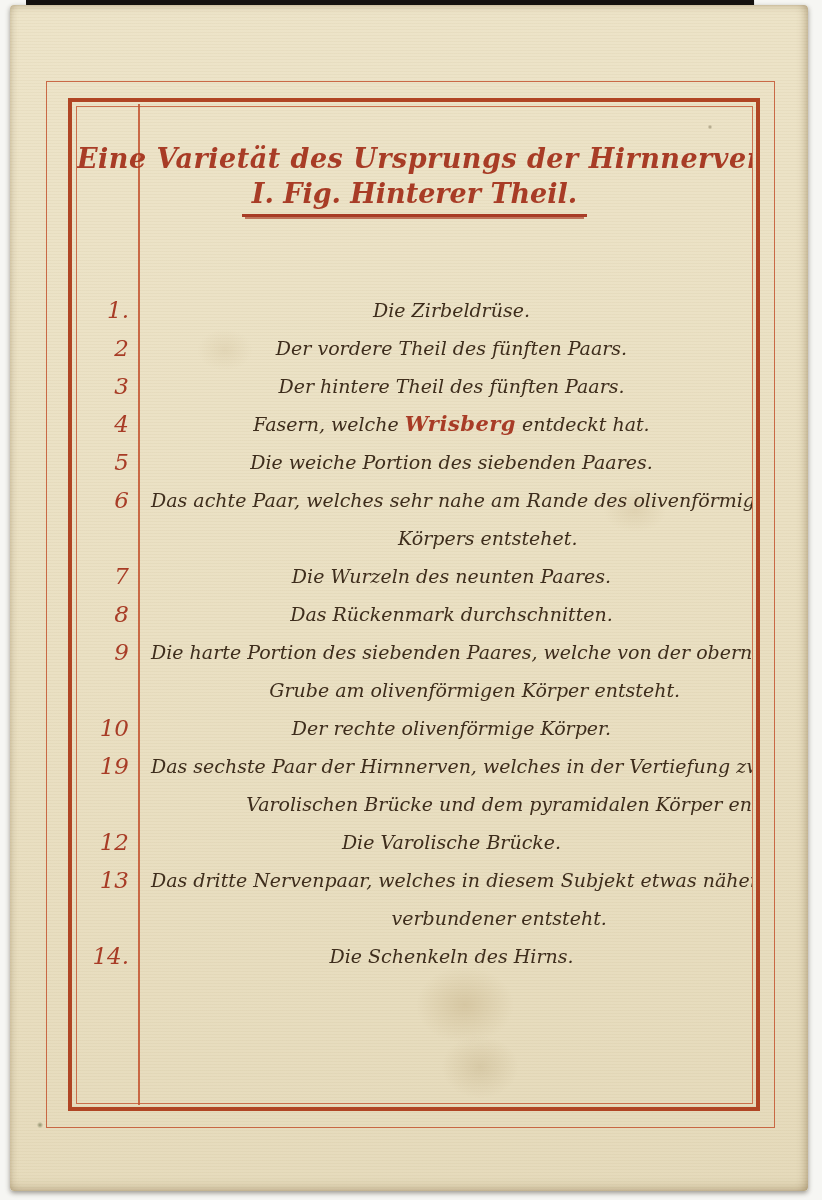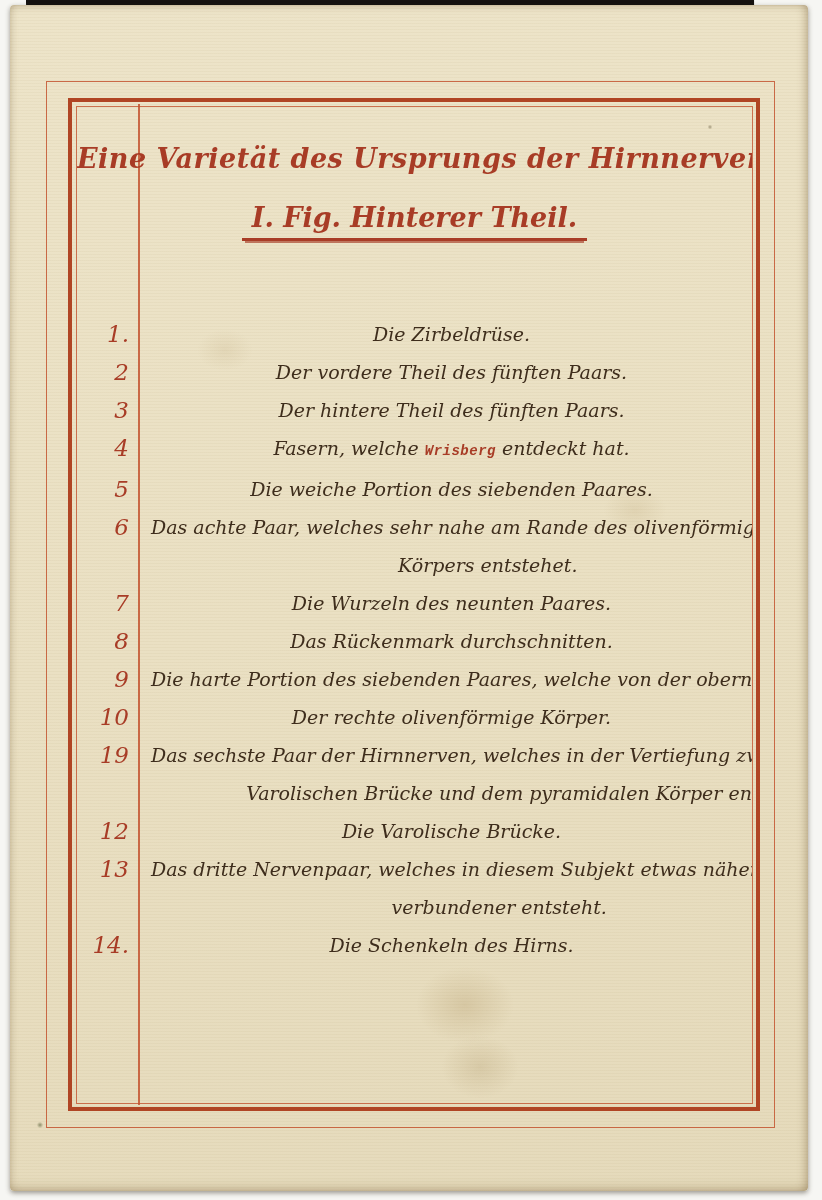--- a/index.html
+++ b/index.html
@@ -55,21 +55,21 @@
     position:absolute;left:67px;top:104px;right:56px;bottom:88px;
     overflow:hidden;color:var(--dark-ink,#3e2d1c);
   }
   .title-block{text-align:center;}
   .main-title{
     margin-top:34px;
     font-size:27px;font-style:italic;font-weight:bold;
     color:var(--red-ink,#a83c26);
     letter-spacing:.5px;white-space:nowrap;
   }
-  .sub-title-wrap{margin-top:28px;text-align:center;}
+  .sub-title-wrap{margin-top:4px;text-align:center;}
   .sub-title{
     display:inline-block;
     font-size:27px;font-style:italic;font-weight:bold;
     color:var(--red-ink,#a83c26);
     padding:0 10px 5px 10px;
     border-bottom:3px solid var(--red-ink,#a83c26);
     box-shadow:0 5px 0 -3px rgba(168,60,38,.65);
     white-space:nowrap;
   }
   .list{margin-top:74px;}
@@ -82,21 +82,21 @@
     line-height:38px;
   }
   .txt{
     flex:1;padding-left:13px;
     font-size:19px;font-style:italic;
     line-height:38px;white-space:nowrap;text-align:center;
   }
   .l2{padding-left:46px;}
   .red-word{
     color:var(--red-ink,#a83c26);
-    font-weight:bold;font-size:14px;letter-spacing:.5px;font-family:Liberation Mono, monospace;
+    font-weight:bold;font-size:21px;letter-spacing:.5px;
   }
 </style>
 </head>
 <body style="--red-ink: #a83c26; --frame-red: #b04524; --frame-thin: #c3542f; --dark-ink: #3e2d1c; --paper: #eae0c3;">
 
 <div class="scan-gap"></div>
 
 <div class="paper">
   <div class="frame-outer"></div>
   <div class="frame-thick"></div>
@@ -165,20 +165,21 @@
     <div class="num">8</div>
     <div class="txt">
       <div class="l1"><span>Das Rückenmark durchschnitten.</span></div>
 
     </div>
   </div>
         <div class="row">
     <div class="num">9</div>
     <div class="txt">
       <div class="l1"><span>Die harte Portion des siebenden Paares, welche von der obern</span></div>
+      <div class="l2"><span>Grube am olivenförmigen Körper entsteht.</span></div>
     </div>
   </div>
         <div class="row">
     <div class="num">10</div>
     <div class="txt">
       <div class="l1"><span>Der rechte olivenförmige Körper.</span></div>
 
     </div>
   </div>
         <div class="row">

